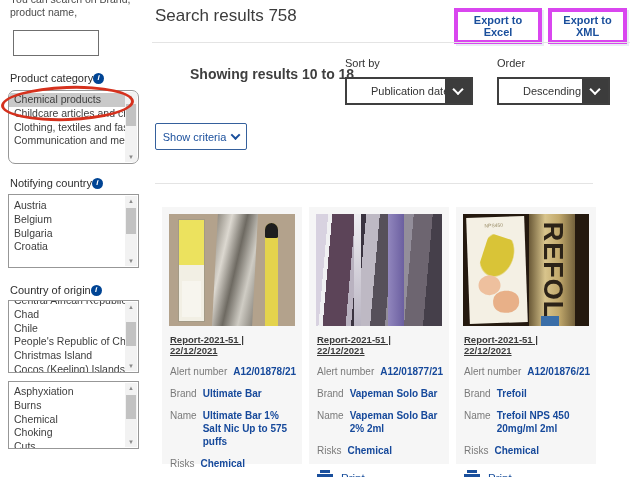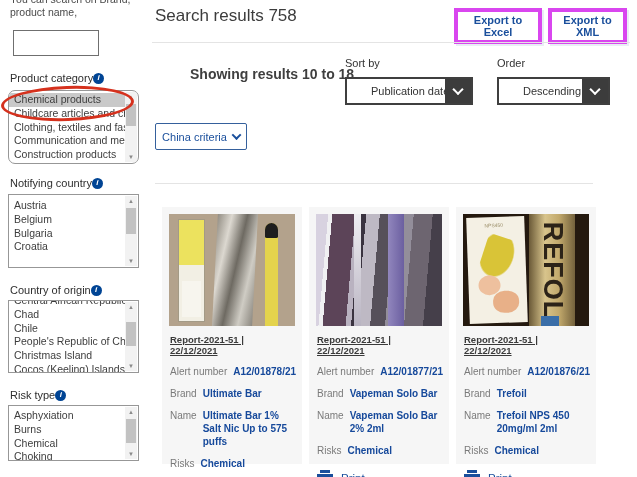--- a/index.html
+++ b/index.html
@@ -83,21 +83,20 @@
   <div class="fgroup-label" style="top:72px;">
     <span>Product category</span>
     <span class="info-icon">i</span>
   </div>
   <div class="listbox" style="top:90px; height:74px;border-radius:7px;">
     <div class="items">
       <div class="litem selected">Chemical products</div>
       <div class="litem">Childcare articles and children's equ</div>
       <div class="litem">Clothing, textiles and fashion items</div>
       <div class="litem">Communication and media equipm</div>
-      <div class="litem">Construction products</div>
     </div>
     <div class="sbar">
       <div class="arr up">▲</div>
       <div class="thumb" style="top:12px; height:22px;"></div>
       <div class="arr dn">▼</div>
     </div>
   </div>
   <div class="red-ellipse"></div>
 
   <div class="fgroup-label" style="top:177px;">
@@ -135,21 +134,21 @@
       <div class="arr up">▲</div>
       <div class="thumb" style="top:20px; height:24px;"></div>
       <div class="arr dn">▼</div>
     </div>
   </div>
 
   <div class="fgroup-label" style="top:389px;">
     <span>Risk type</span>
     <span class="info-icon">i</span>
   </div>
-  <div class="listbox" style="top:405px; height:56px;">
+  <div class="listbox" style="top:381px; height:68px;">
     <div class="items" style="top:3px;">
       <div class="litem">Asphyxiation</div>
       <div class="litem">Burns</div>
       <div class="litem">Chemical</div>
       <div class="litem">Choking</div>
       <div class="litem">Cuts</div>
     </div>
     <div class="sbar">
       <div class="arr up">▲</div>
       <div class="thumb" style="top:12px; height:24px;"></div>
@@ -175,21 +174,21 @@
 
 <div class="sel-label" style="left:497px; top:57px;">Order</div>
 <div class="selbox" style="left:497px; width:113px;">
   <span class="val">Descending</span>
   <span class="dd">
       <span class="chev"></span>
     </span>
 </div>
 
 <button class="show-criteria">
-  <span>China criteria</span>
+  <span>Show criteria</span>
   <span class="chev-blue"></span>
 </button>
 <div class="divider d2"></div>
 
 <div class="card c0">
   <div class="photo p0">
     <div class="foil"></div>
     <div class="box">
         <div class="boxlabel"></div>
       </div>

